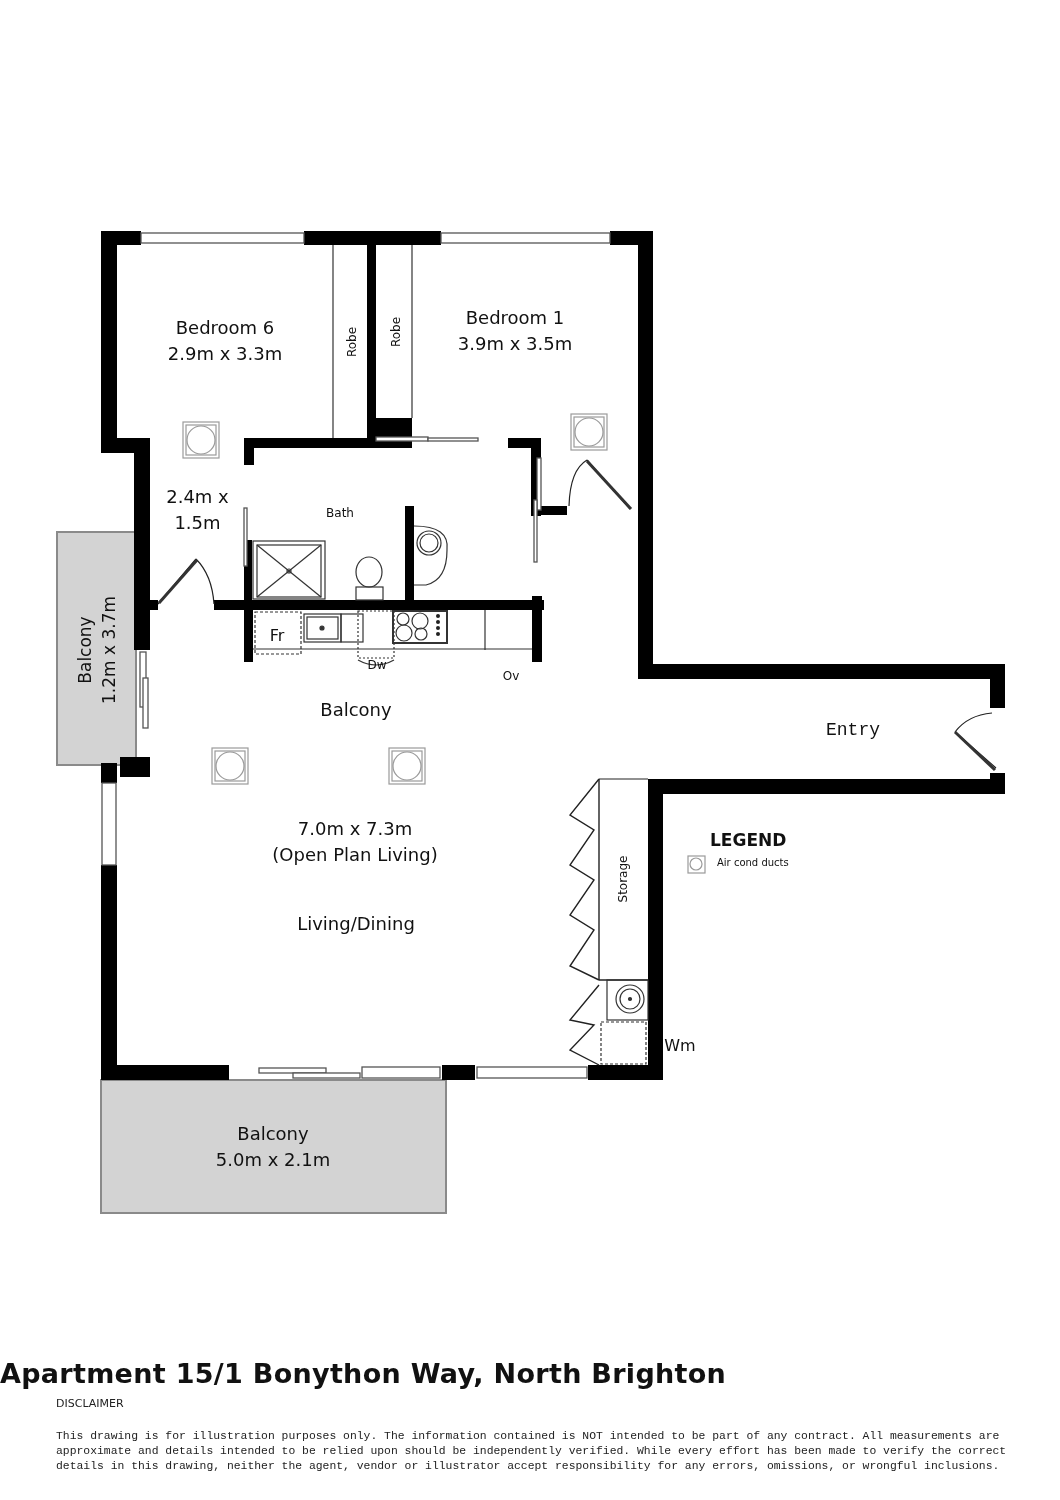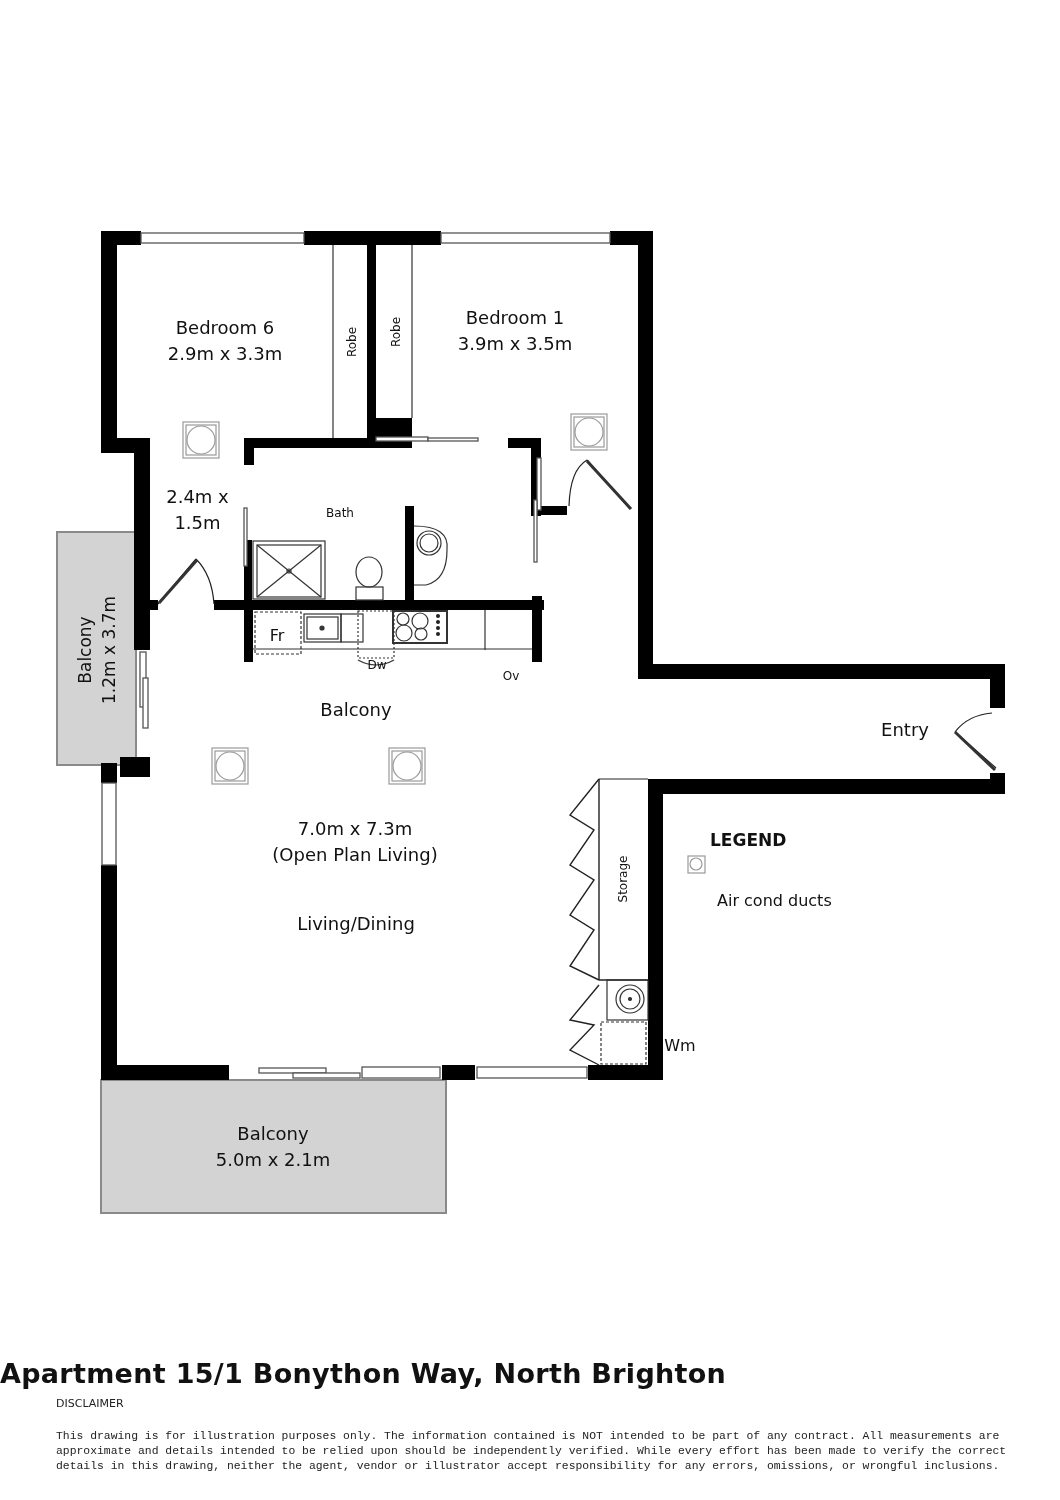--- a/index.html
+++ b/index.html
@@ -7,21 +7,21 @@
   #plan { position: absolute; left: 0; top: 0; width: 1060px; height: 1330px; }
   .lbl { position: absolute; text-align: center; color: #111; white-space: nowrap; font-family: "DejaVu Sans", sans-serif; }
   .room-name { font-size: 18px; line-height: 26px; }
   .small { font-size: 12px; }
   .tiny { font-size: 16px; }
   .vert { transform: rotate(-90deg); transform-origin: center center; }
   #title { position: absolute; left: 0; width: 1060px; top: 1358px; text-align: left; font-family: "DejaVu Sans", sans-serif; font-weight: bold; font-size: 27px; letter-spacing: 0.3px; color: #111; }
   #disc-head { position: absolute; left: 56px; top: 1397px; font-size: 11px; color: #222; }
   #disc-text { position: absolute; left: 56px; top: 1429px; width: 960px; font-size: 11.4px; line-height: 15px; color: #222; font-family: Liberation Mono, monospace; }
   .legend-title { font-size: 17px; font-weight: bold; }
-  .legend-item { font-size: 16px; margin-top: 34px; }
+  .legend-item { font-size: 10px; }
 </style>
 </head>
 <body>
 
 <svg id="plan" width="1060" height="1330" viewBox="0 0 1060 1330" xmlns="http://www.w3.org/2000/svg">
 
   <rect x="57" y="532" width="79" height="233" fill="#d3d3d3" stroke="#8a8a8a" stroke-width="2"></rect>
   <rect x="101" y="1080" width="345" height="133" fill="#d3d3d3" stroke="#8a8a8a" stroke-width="2"></rect>
 
   <g fill="#000">
@@ -193,21 +193,21 @@
 <div class="lbl room-name" style="left:150px; top:484px; width:95px;">
   <div>2.4m x</div>
   <div>1.5m</div>
 </div>
 <div class="lbl room-name" style="left:300px; top:697px; width:112px;">Balcony</div>
 <div class="lbl room-name" style="left:240px; top:816px; width:230px;">
   <div>7.0m x 7.3m</div>
   <div>(Open Plan Living)</div>
 </div>
 <div class="lbl room-name" style="left:276px; top:911px; width:160px;">Living/Dining</div>
-<div class="lbl room-name" style="left:870px; top:717px; width:70px;">Entry</div>
+<div class="lbl room-name" style="left:818px; top:717px; width:70px;font-family:Liberation Mono, monospace;">Entry</div>
 <div class="lbl small vert" style="left:593px; top:872px; width:60px;">Storage</div>
 <div class="lbl room-name vert" style="left:22px; top:626px; width:150px; font-size:17px; line-height:24px;">
   <div>Balcony</div>
   <div>1.2m x 3.7m</div>
 </div>
 <div class="lbl room-name" style="left:198px; top:1121px; width:150px;">
   <div>Balcony</div>
   <div>5.0m x 2.1m</div>
 </div>
 

